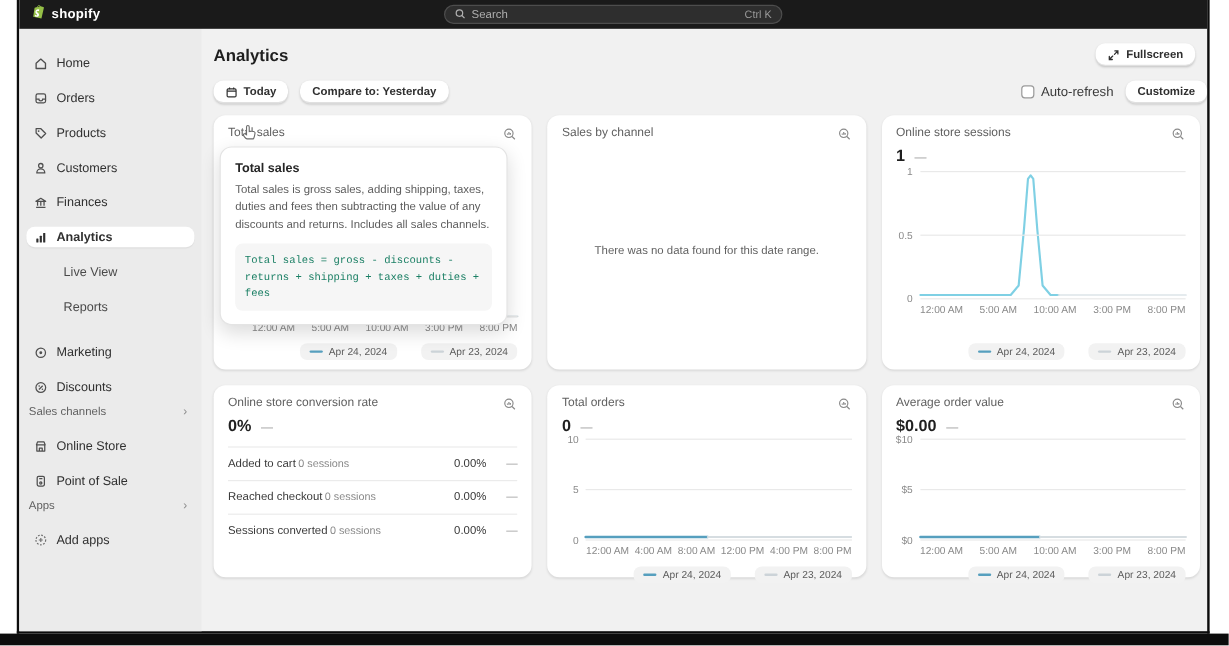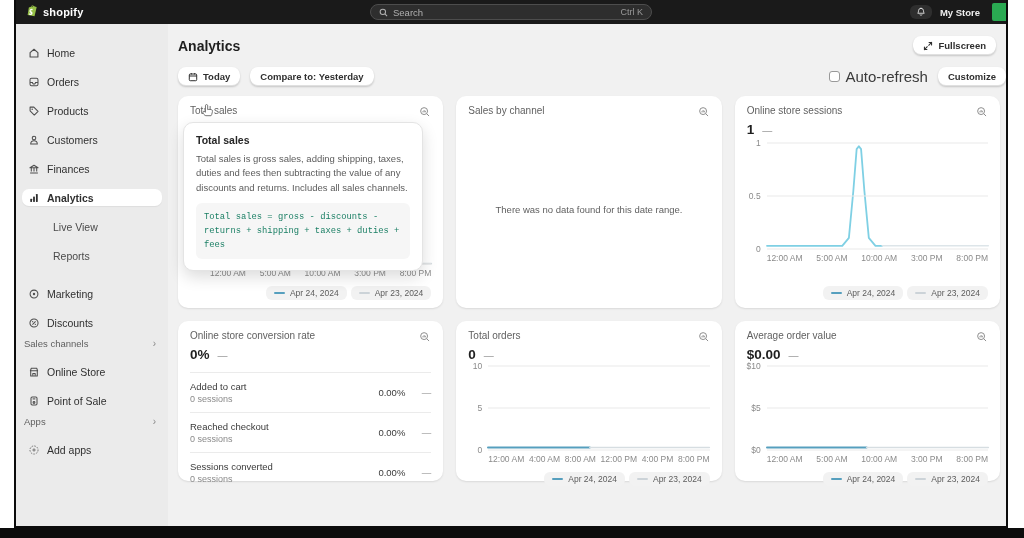--- a/index.html
+++ b/index.html
@@ -40,21 +40,21 @@
 
   
   .main { flex:1; padding:12px 6px 0 10px; overflow:hidden; position:relative; }
   .main-head { display:flex; align-items:center; justify-content:space-between; padding-right:4px; }
   .page-title { font-size:14px; font-weight:bold; color:#1f1f1f; }
   .btn { background:#fff; border:none; border-radius:8px; box-shadow:0 1px 2px rgba(0,0,0,.18), inset 0 -1px 0 rgba(0,0,0,.12);
          font-size:9.5px; color:#2f2f2f; padding:4px 10px; display:inline-flex; align-items:center; gap:5px;
          font-family:"Liberation Sans", sans-serif; font-weight:bold; cursor:default; }
   .controls-row { display:flex; align-items:center; margin-top:12px; padding-right:0; }
   .controls-right { margin-left:auto; display:flex; align-items:center; gap:10px; margin-right:-6px; }
-  .chk-wrap { display:flex; align-items:center; gap:5px; font-size:15px; color:#3a3a3a; }
+  .chk-wrap { display:flex; align-items:center; gap:5px; font-size:11px; color:#3a3a3a; }
   .chk { width:11px; height:11px; background:#fff; border:1.5px solid #999; border-radius:3px; }
 
   
   .grid { display:grid; grid-template-columns:repeat(3, 1fr); gap:13px; margin-top:10px; }
   .card { background:#fff; border-radius:10px; box-shadow:0 1px 2px rgba(0,0,0,.1); padding:9px 12px 8px 12px;
           position:relative; display:flex; flex-direction:column; }
   .row1 .card { height:212px; }
   .row2 { margin-top:13px; }
   .row2 .card { height:160px; }
   .card-head { display:flex; align-items:flex-start; justify-content:space-between; }
@@ -74,35 +74,35 @@
   .plot svg { position:absolute; inset:0; width:100%; height:100%; overflow:visible; }
   .gridline { position:absolute; left:0; right:0; height:1px; background:#e9e9e9; transform:translateY(-.5px); }
   .xaxis-row { display:flex; margin-top:4px; }
   .xaxis-row .ysp { width:26px; flex-shrink:0; }
   .xaxis-row .ysp.narrow { width:20px; }
   .xaxis { flex:1; display:flex; justify-content:space-between; font-size:8.5px; color:#8a8a8a; white-space:nowrap; }
   .plot.h-tall { height:106px; }
   .plot.h-mid  { height:84px; }
   .plot.h-flat { height:12px; }
 
-  .legend { display:flex; justify-content:flex-end; gap:4px; margin-top:8px; }
+  .legend { display:flex; justify-content:flex-end; gap:20px; margin-top:8px; }
   .pill { display:inline-flex; align-items:center; gap:5px; background:#f2f2f2; border-radius:6px; padding:2px 8px;
           font-size:8.5px; color:#5c5c5c; }
   .dash { width:11px; height:2px; border-radius:2px; }
   .dash.cur { background:#569fbe; }
   .dash.prev { background:#ccd3d8; }
 
   
   .empty-msg { flex:1; display:flex; align-items:center; justify-content:center; text-align:center;
                font-size:9.5px; color:#616161; padding:0 10px; }
 
   
   .conv-rows { margin-top:10px; }
   .conv-row { display:flex; align-items:center; border-top:1px solid #ebebeb; padding:8px 0; }
-  .conv-labels { display:flex; flex-direction:column; gap:2px; }
+  .conv-labels { display:flex; flex-direction:row; gap:2px; }
   .conv-label { font-size:9.5px; color:#3a3a3a; }
   .conv-sub { font-size:9px; color:#8a8a8a; }
   .conv-rate { margin-left:auto; font-size:9.5px; color:#3a3a3a; }
   .conv-dash { width:26px; text-align:right; font-size:9.5px; color:#9a9a9a; }
 
   
   .tooltip { position:absolute; left:5px; top:26px; width:240px; background:#fff; border:1px solid #e4e4e4;
              border-radius:10px; box-shadow:0 6px 16px rgba(0,0,0,.14); padding:11px 12px; z-index:10; }
   .tt-head { font-size:10.5px; font-weight:bold; color:#262626; margin-bottom:6px; }
   .tt-body { font-size:9.5px; color:#5c5c5c; line-height:1.5; }
@@ -133,29 +133,20 @@
         <span class="ic">
           <svg width="9" height="9" viewBox="0 0 14 14" fill="none" stroke="#b0b0b0" stroke-width="1.6">
               <circle cx="6" cy="6" r="4.2"></circle>
               <path d="M9.2 9.2 L12.6 12.6"></path>
             </svg>
         </span>
         <span class="ph">Search</span>
         <span class="kbd">Ctrl K</span>
       </div>
 
-      <div class="topbar-right">
-        <span class="bell-btn">
-          <svg width="10" height="10" viewBox="0 0 16 16">
-              <path d="M8 2a4 4 0 0 0-4 4c0 3-1.2 4-1.2 4h10.4S12 9 12 6a4 4 0 0 0-4-4z M6.6 12.5a1.5 1.5 0 0 0 2.8 0" fill="none" stroke="#e6e6e6" stroke-width="1.4" stroke-linecap="round" stroke-linejoin="round"></path>
-            </svg>
-        </span>
-        <span class="store-name">My Store</span>
-        <span class="avatar"></span>
-      </div>
     </header>
 
     <div class="app-body">
 
       <nav class="sidebar">
         <div class="side-item">
           <span class="ic">
               <svg width="12" height="12" viewBox="0 0 16 16" fill="none" stroke="#4f4f4f" stroke-width="1.5" stroke-linejoin="round">
                 <path d="M2.8 7.6 8 3l5.2 4.6V13.4H2.8z"></path>
               </svg>

